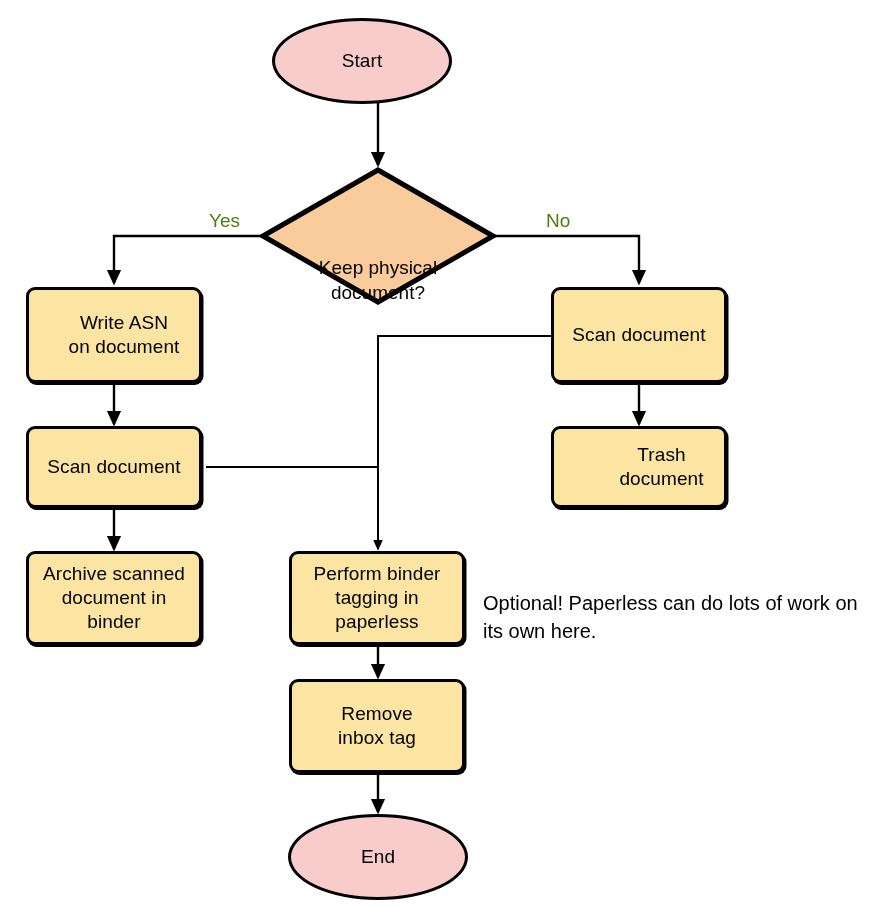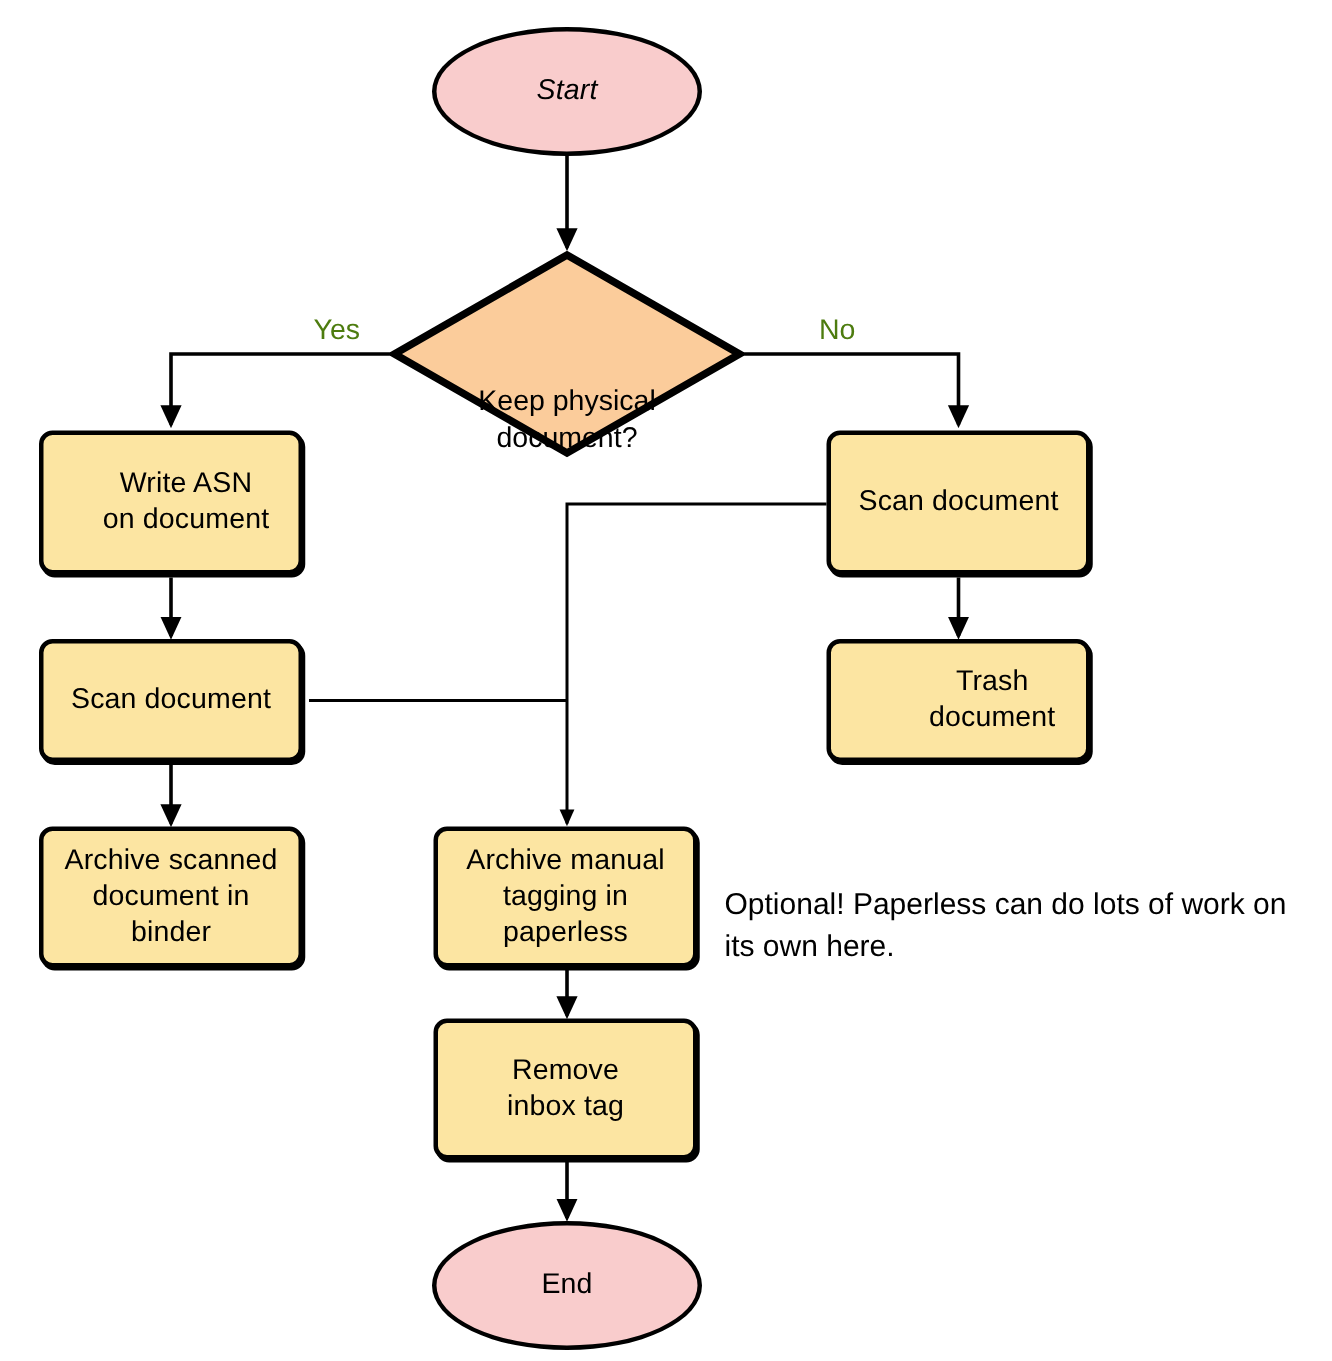--- a/index.html
+++ b/index.html
@@ -128,21 +128,21 @@
     </g>
 
     <g stroke="#000000" fill="none" stroke-width="2.4" stroke-linecap="butt" stroke-linejoin="miter">
 
       <path d="M 378 645 L 378 677" marker-end="url(#arrow)"></path>
 
       <path d="M 378 773 L 378 812" marker-end="url(#arrow)"></path>
     </g>
   </svg>
 
-  <div class="node terminator" style="left:288px; top:18px; width:180px; height:86px;font-style:italic;">Start</div>
+  <div class="node terminator" style="left:272px; top:18px; width:180px; height:86px;">Start</div>
 
   <div class="decision-wrap" style="left:260px; top:167px; width:236px; height:138px;">
     <svg width="236" height="138" viewBox="0 0 236 138" xmlns="http://www.w3.org/2000/svg">
       <polygon points="118,3 233,69 118,135 3,69" fill="#fbcc9b" stroke="#000000" stroke-width="5" stroke-linejoin="miter"></polygon>
     </svg>
     <span class="decision-label">Keep physical
 document?</span>
   </div>
 
   <div class="edge-label" style="left:209px; top:210px;">Yes</div>
@@ -154,21 +154,21 @@
   <div class="node process" style="left:26px; top:426px; width:176px; height:82px;">Scan document</div>
 
   <div class="node process" style="left:26px; top:551px; width:176px; height:94px;">Archive scanned
 document in
 binder</div>
 
   <div class="node process" style="left:551px; top:287px; width:176px; height:96px;">Scan document</div>
 
   <div class="node process" style="left:551px; top:426px; width:176px; height:82px;padding-left:45px;">Trash document</div>
 
-  <div class="node process" style="left:289px; top:551px; width:176px; height:94px;">Archive manual
+  <div class="node process" style="left:289px; top:551px; width:176px; height:94px;">Perform binder
 tagging in
 paperless</div>
 
   <div class="node terminator" style="left:288px; top:814px; width:180px; height:86px;">End</div>
 
   <div class="node process" style="left:289px; top:679px; width:176px; height:94px;">Remove
 inbox tag</div>
 
   <div class="note" style="left:483px; top:589px; width:405px;">Optional! Paperless can do lots of work on
 its own here.</div>

